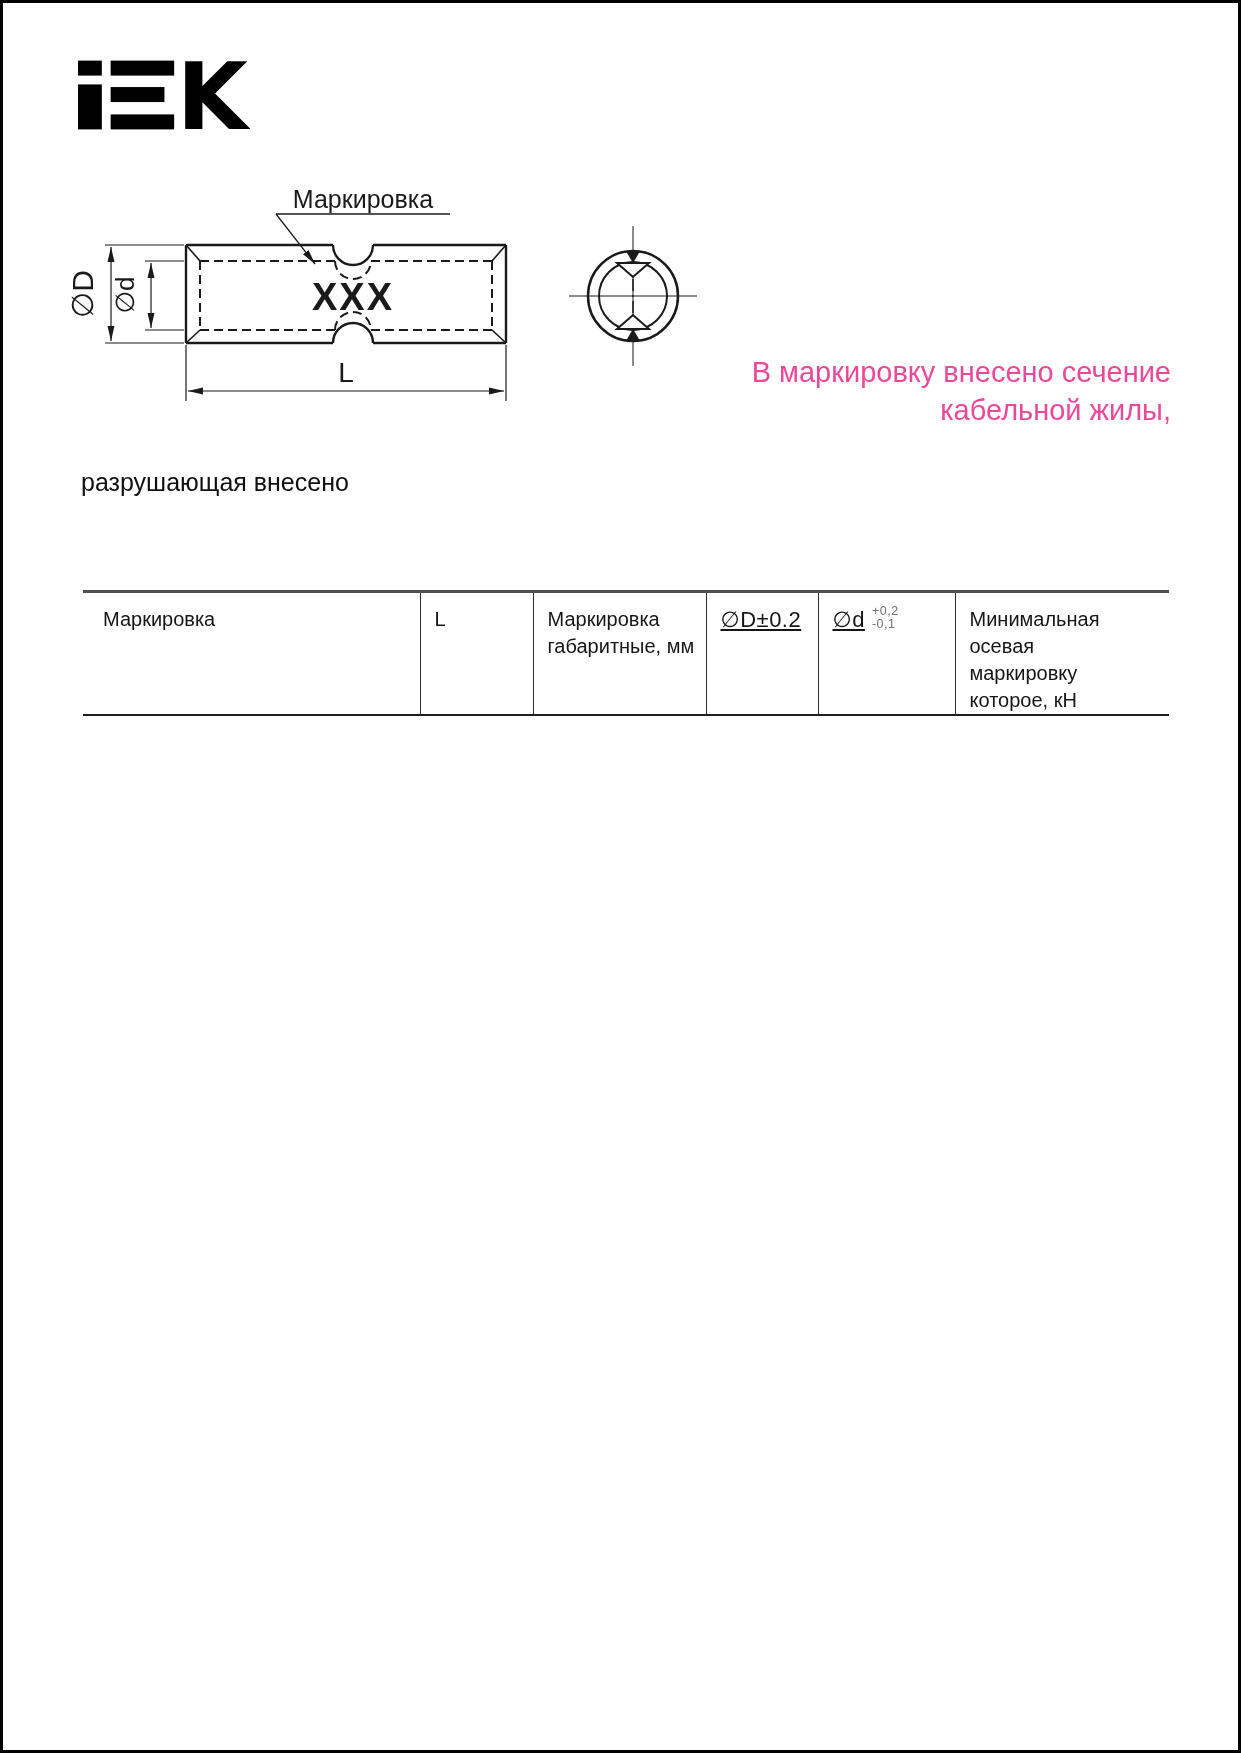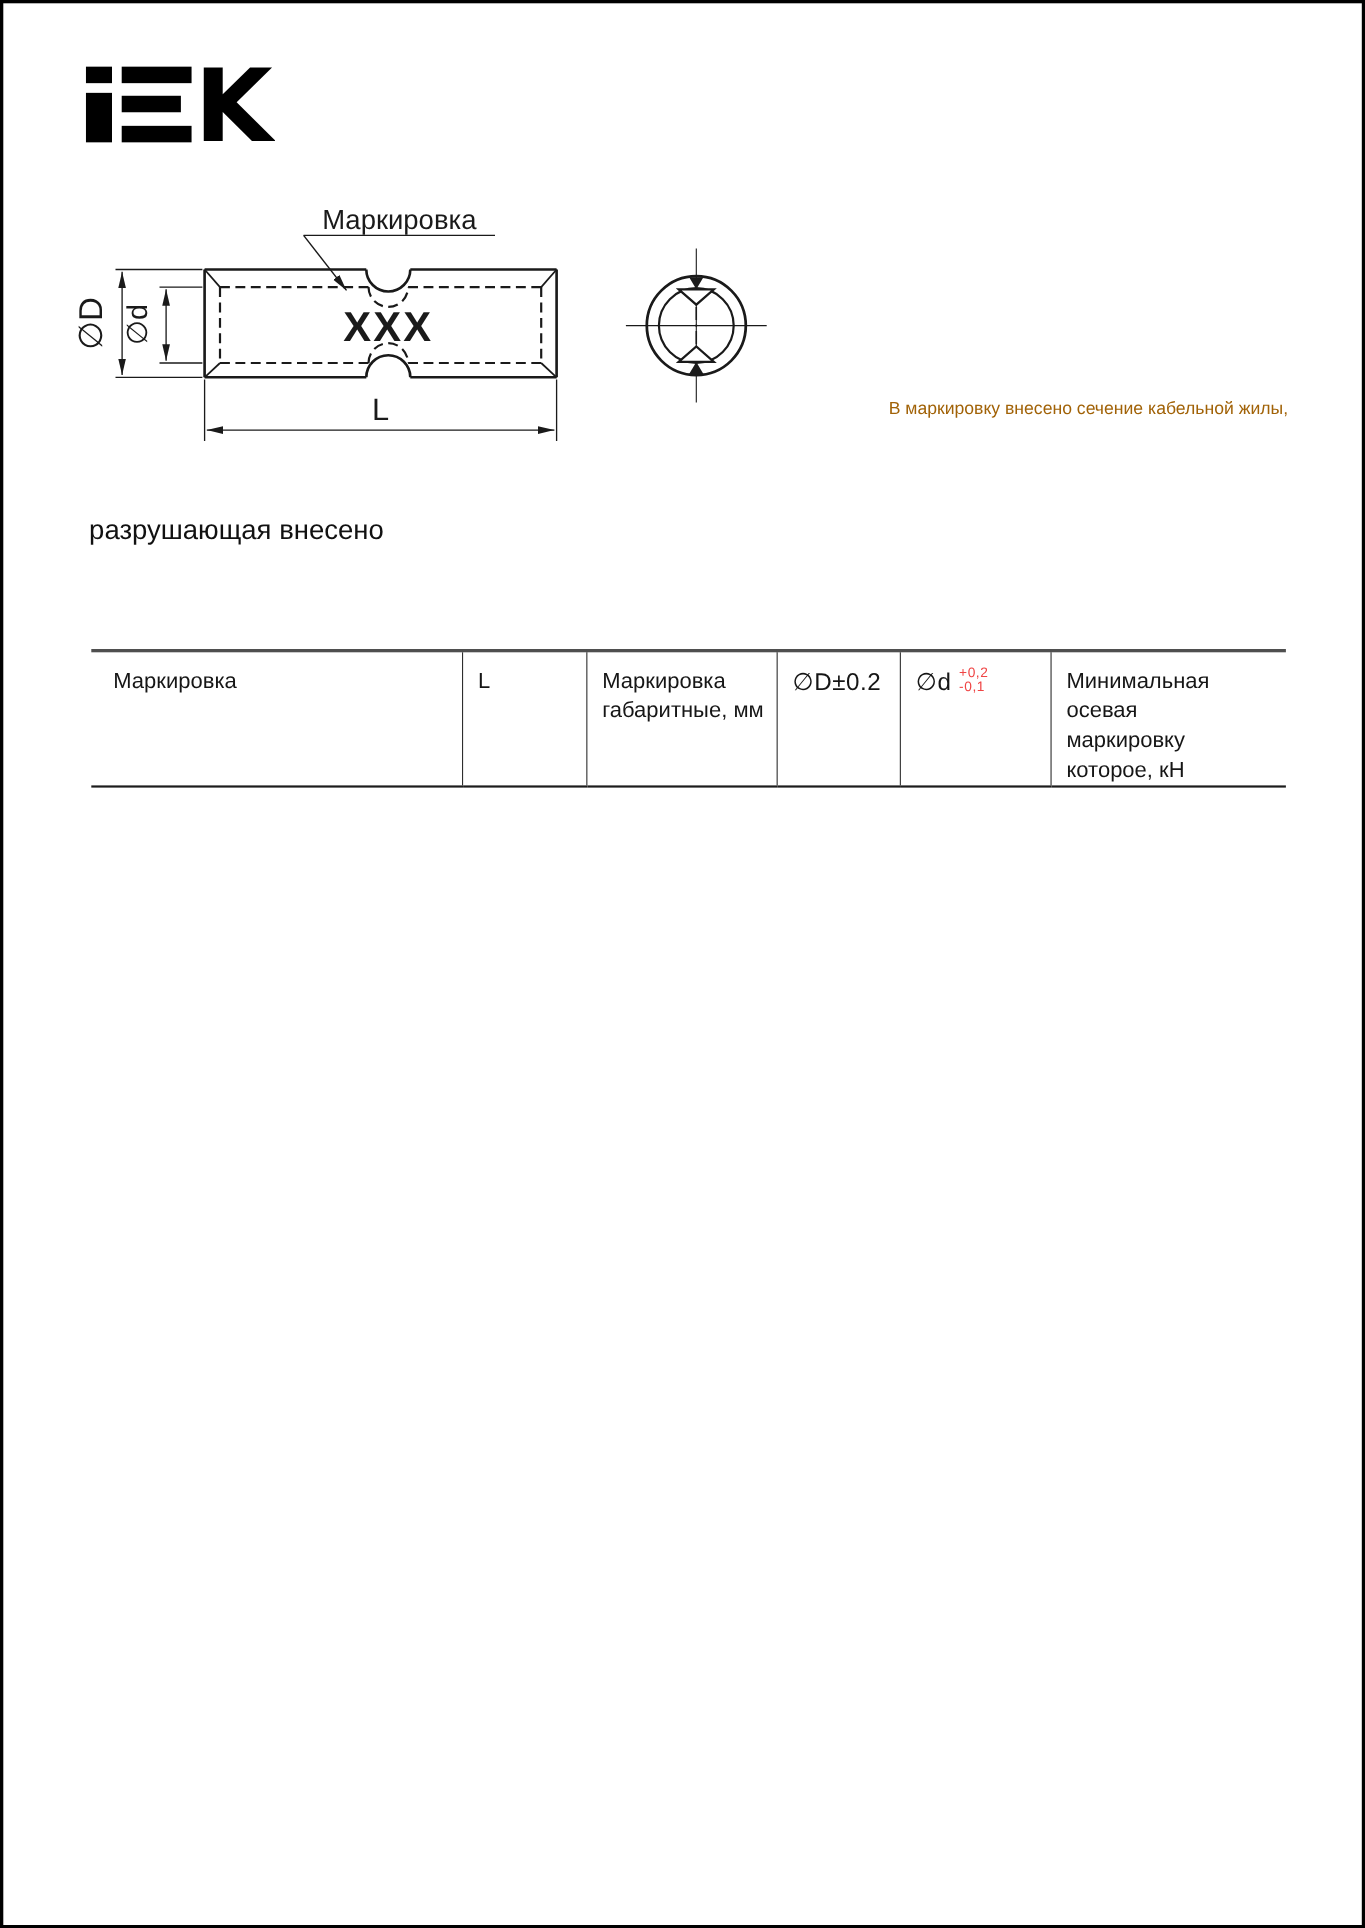--- a/index.html
+++ b/index.html
@@ -11,21 +11,21 @@
     box-sizing:border-box;
     font-family:"Liberation Sans", sans-serif;
     color:#1a1a1a;
     margin:0 auto;
     overflow:hidden;
   }
   .logo{position:absolute;left:75px;top:52px;width:172px;height:80px;}
   .drawing{position:absolute;left:60px;top:150px;width:660px;height:280px;}
   .note{
     position:absolute;left:680px;top:350px;width:488px;
-    font-size:16px;line-height:38px;text-align:right;color:#a16207;
+    font-size:29px;line-height:38px;text-align:right;color:#ec4899;
   }
   .caption{
     position:absolute;left:78px;top:460px;width:1030px;
     font-size:25px;line-height:39px;color:#111;
   }
   .caption .ln1{text-indent:72px;}
   table.spec{
     position:absolute;left:80px;top:587px;width:1086px;
     border-collapse:collapse;table-layout:fixed;
     border-top:3px solid #4f4f4f;
@@ -33,24 +33,24 @@
     font-size:20px;color:#161616;
   }
   table.spec th{
     font-weight:400;text-align:left;vertical-align:top;
     height:78px;padding:13px 6px 0 14px;
     border-bottom:2px solid #1c1c1c;
     line-height:27px;
   }
   table.spec th + th, table.spec td + td{border-left:1px solid #2e2e2e;}
   table.spec .c-name, table.spec th.h-name{padding-left:20px;}
-  .h-dia{font-size:22px;letter-spacing:.5px;}
+  .h-dia{font-size:22px;letter-spacing:.5px;text-decoration:underline;}
   .stack{
     display:inline-block;vertical-align:top;margin-left:7px;
-    font-size:12.5px;line-height:12.5px;transform:translateY(-1px);color:#ef4444;
+    font-size:12.5px;line-height:12.5px;transform:translateY(-1px);color:#737373;
   }
   .stack span{display:block;}
 </style>
 </head>
 <body>
 
 <div class="page">
 
   <div class="logo">
     <svg width="172" height="80" viewBox="0 0 195 78" fill="#000" xmlns="http://www.w3.org/2000/svg">

